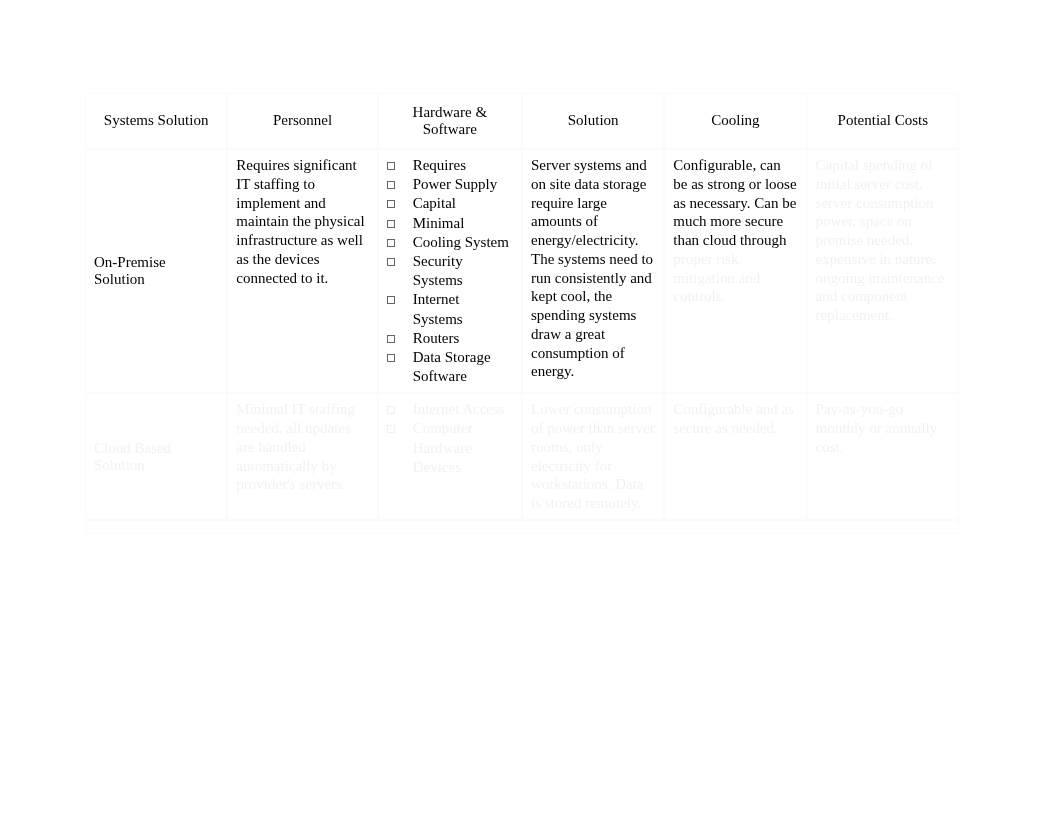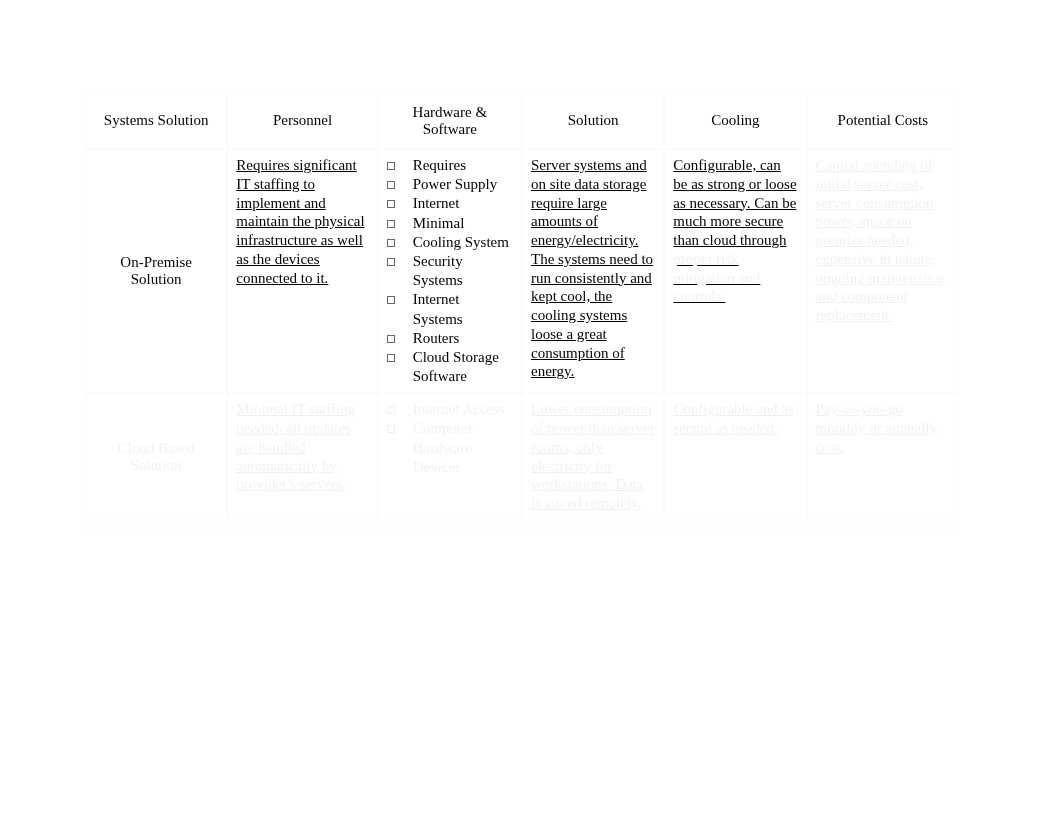--- a/index.html
+++ b/index.html
@@ -34,21 +34,21 @@
       text-align: center;
       vertical-align: middle;
       height: 54px;
     }
     .col-sys { width: 140px; }
     .col-pers { width: 148px; }
     .col-hw { width: 142px; }
     .col-util { width: 140px; }
     .col-sec { width: 140px; }
     .col-cost { width: 150px; }
-    td.sys { text-align: center; vertical-align: middle; }
+    td.sys { text-align: left; vertical-align: middle; }
     ul.bullets {
       list-style: none;
       padding-left: 0;
     }
     ul.bullets li {
       position: relative;
       padding-left: 26px;
       line-height: 1.28;
     }
     ul.bullets li::before {
@@ -57,21 +57,21 @@
       position: absolute;
       left: 0;
       top: 1px;
       font-size: 9px;
       color: #000;
     }
     
     ul.bullets li::before { content: ""; width:6px; height:6px; border:1px solid #666; top:6px; background:#fff; display:block; }
     .faint { color: rgba(0,0,0,0.06); }
     .faint ul.bullets li::before { border-color: rgba(0,0,0,0.06); }
-    td p { line-height: 1.25; text-decoration: underline; }
+    td p { line-height: 1.25; }
     tr.header-row th { border-bottom: 1px solid rgba(0,0,0,0); }
     
     .grid td, .grid th {
       box-shadow: 0 0 0 1px rgba(0,0,0,0.015);
     }
   </style>
 </head>
 <body>
 
 <div class="page">
@@ -96,31 +96,31 @@
 
     <tr>
       <td class="sys">On-Premise Solution</td>
       <td>
             <p>Requires significant IT staffing to implement and maintain the physical infrastructure as well as the devices connected to it.</p>
           </td>
       <td>
         <ul class="bullets">
           <li>Requires</li>
           <li>Power Supply</li>
-          <li>Internet</li>
+          <li>Capital</li>
           <li>Minimal</li>
           <li>Cooling System</li>
           <li>Security Systems</li>
           <li>Internet Systems</li>
           <li>Routers</li>
-          <li>Cloud Storage Software</li>
+          <li>Data Storage Software</li>
         </ul>
       </td>
       <td>
-            <p>Server systems and on site data storage require large amounts of energy/electricity. The systems need to run consistently and kept cool, the cooling systems loose a great consumption of energy.</p>
+            <p>Server systems and on site data storage require large amounts of energy/electricity. The systems need to run consistently and kept cool, the spending systems draw a great consumption of energy.</p>
           </td>
       <td>
         <p>
           
           <span>Configurable, can be as strong or loose as necessary. Can be much more secure than cloud through</span>
           <span class="faint"> proper risk mitigation and controls.</span>
         </p>
       </td>
       <td>
         <p class="faint">Capital spending of initial server cost, server consumption power, space on premise needed, expensive in nature, ongoing maintenance and component replacement.</p>

